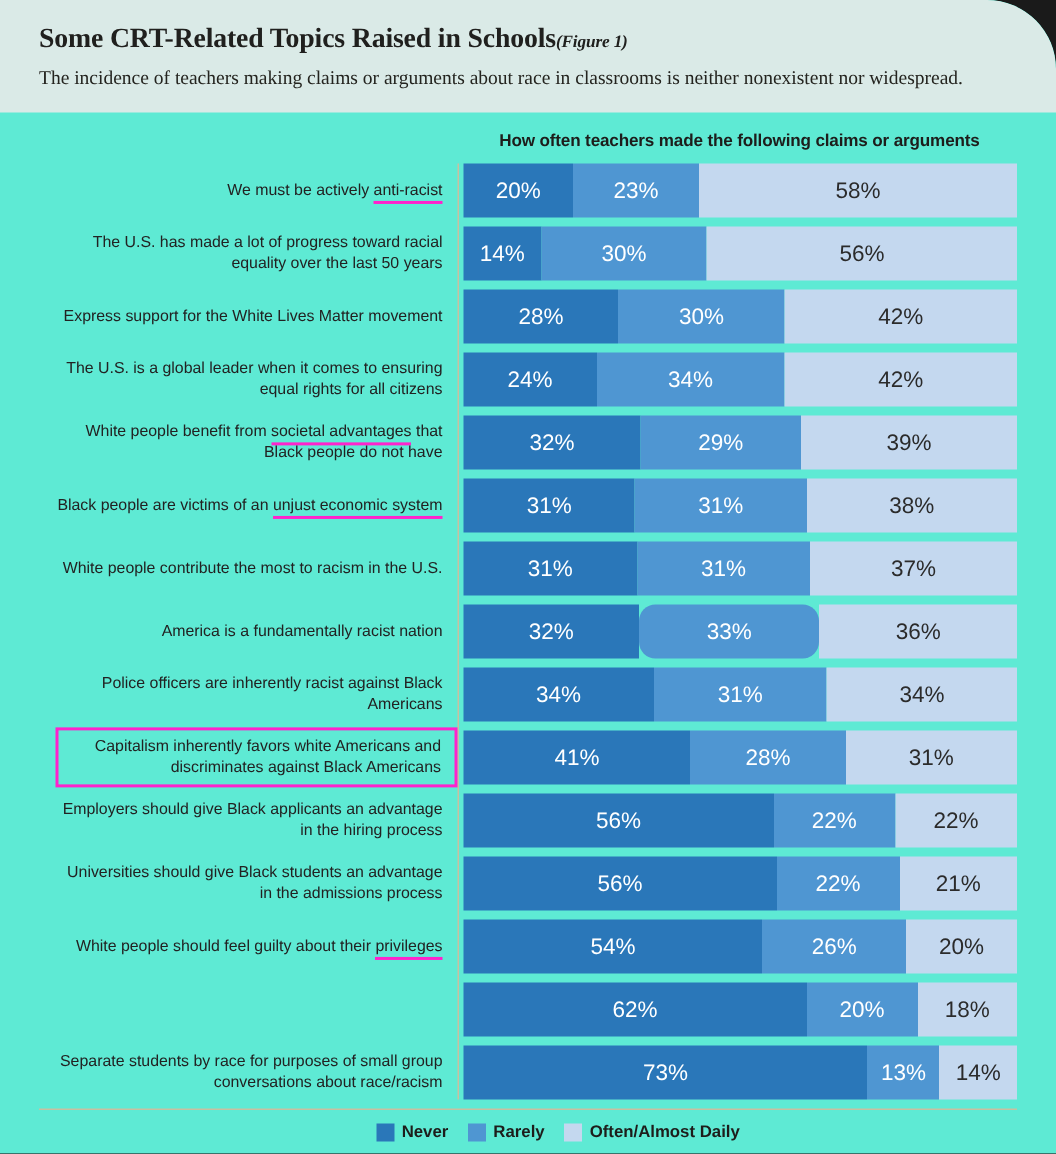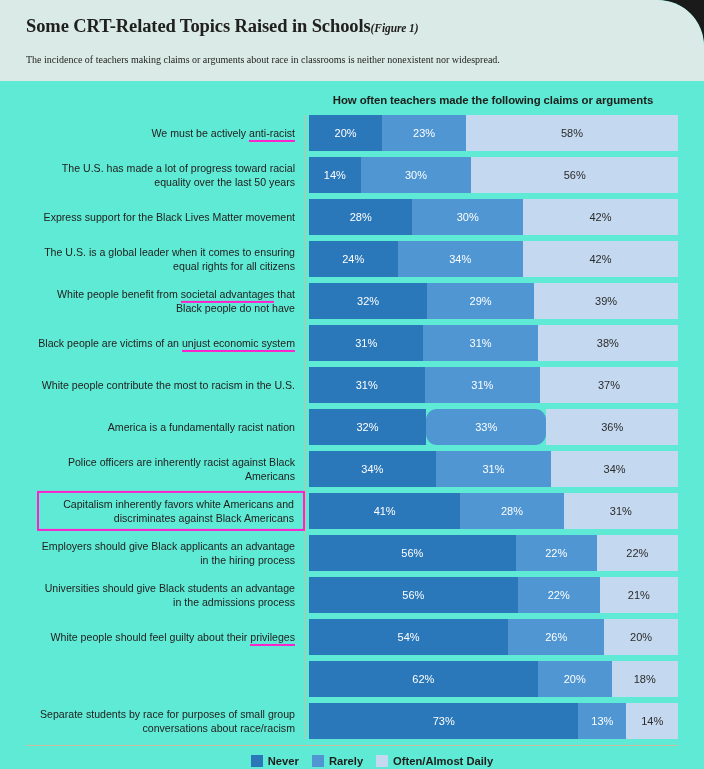--- a/index.html
+++ b/index.html
@@ -39,24 +39,24 @@
   }
   .fig-label {
     font-family: "Liberation Serif", serif;
     font-style: italic;
     font-weight: bold;
     font-size: 11.5px;
     color: #20201e;
   }
   .subtitle {
     font-family: "Liberation Serif", serif;
-    font-size: 10px;
+    font-size: 13px;
     color: #24241f;
     line-height: 1.38;
-    margin-top: 17px;
+    margin-top: 7px;
     max-width: 630px;
   }
 
   
   .chart-wrap {
     position: relative;
     padding: 0 26px;
   }
   .chart-head {
     font-size: 11.4px;
@@ -107,21 +107,21 @@
     left: 3px;
     right: 0;
     top: 0;
     height: 36px;
     display: flex;
   }
   .seg {
     display: flex;
     align-items: center;
     justify-content: center;
-    font-size: 11px;
+    font-size: 15px;
     font-weight: normal;
     box-sizing: border-box;
   }
   .seg.never  { background: #2a77b9; color: #ffffff; }
   .seg.rarely { background: #4f96d2; color: #ffffff; }
   .seg.often  { background: #c4d8ef; color: #2b2b2b; }
 
   .axis-bottom {
     margin-left: 26px;
     margin-right: 26px;
@@ -177,21 +177,21 @@
         </div>
         <div class="row">
           <div class="row-label"><span>The U.S. has made a lot of progress toward racial equality over the last 50 years</span></div>
           <div class="bar">
             <div class="seg never" style="width: 14%;">14%</div>
             <div class="seg rarely" style="width: 30%;">30%</div>
             <div class="seg often" style="width: 56%;">56%</div>
           </div>
         </div>
         <div class="row">
-          <div class="row-label"><span>Express support for the Black Lives Matter movement</span></div>
+          <div class="row-label"><span>Express support for the White Lives Matter movement</span></div>
           <div class="bar">
             <div class="seg never" style="width: 28%;">28%</div>
             <div class="seg rarely" style="width: 30%;">30%</div>
             <div class="seg often" style="width: 42%;">42%</div>
           </div>
         </div>
         <div class="row">
           <div class="row-label"><span>The U.S. is a global leader when it comes to ensuring equal rights for all citizens</span></div>
           <div class="bar">
             <div class="seg never" style="width: 24%;">24%</div>

